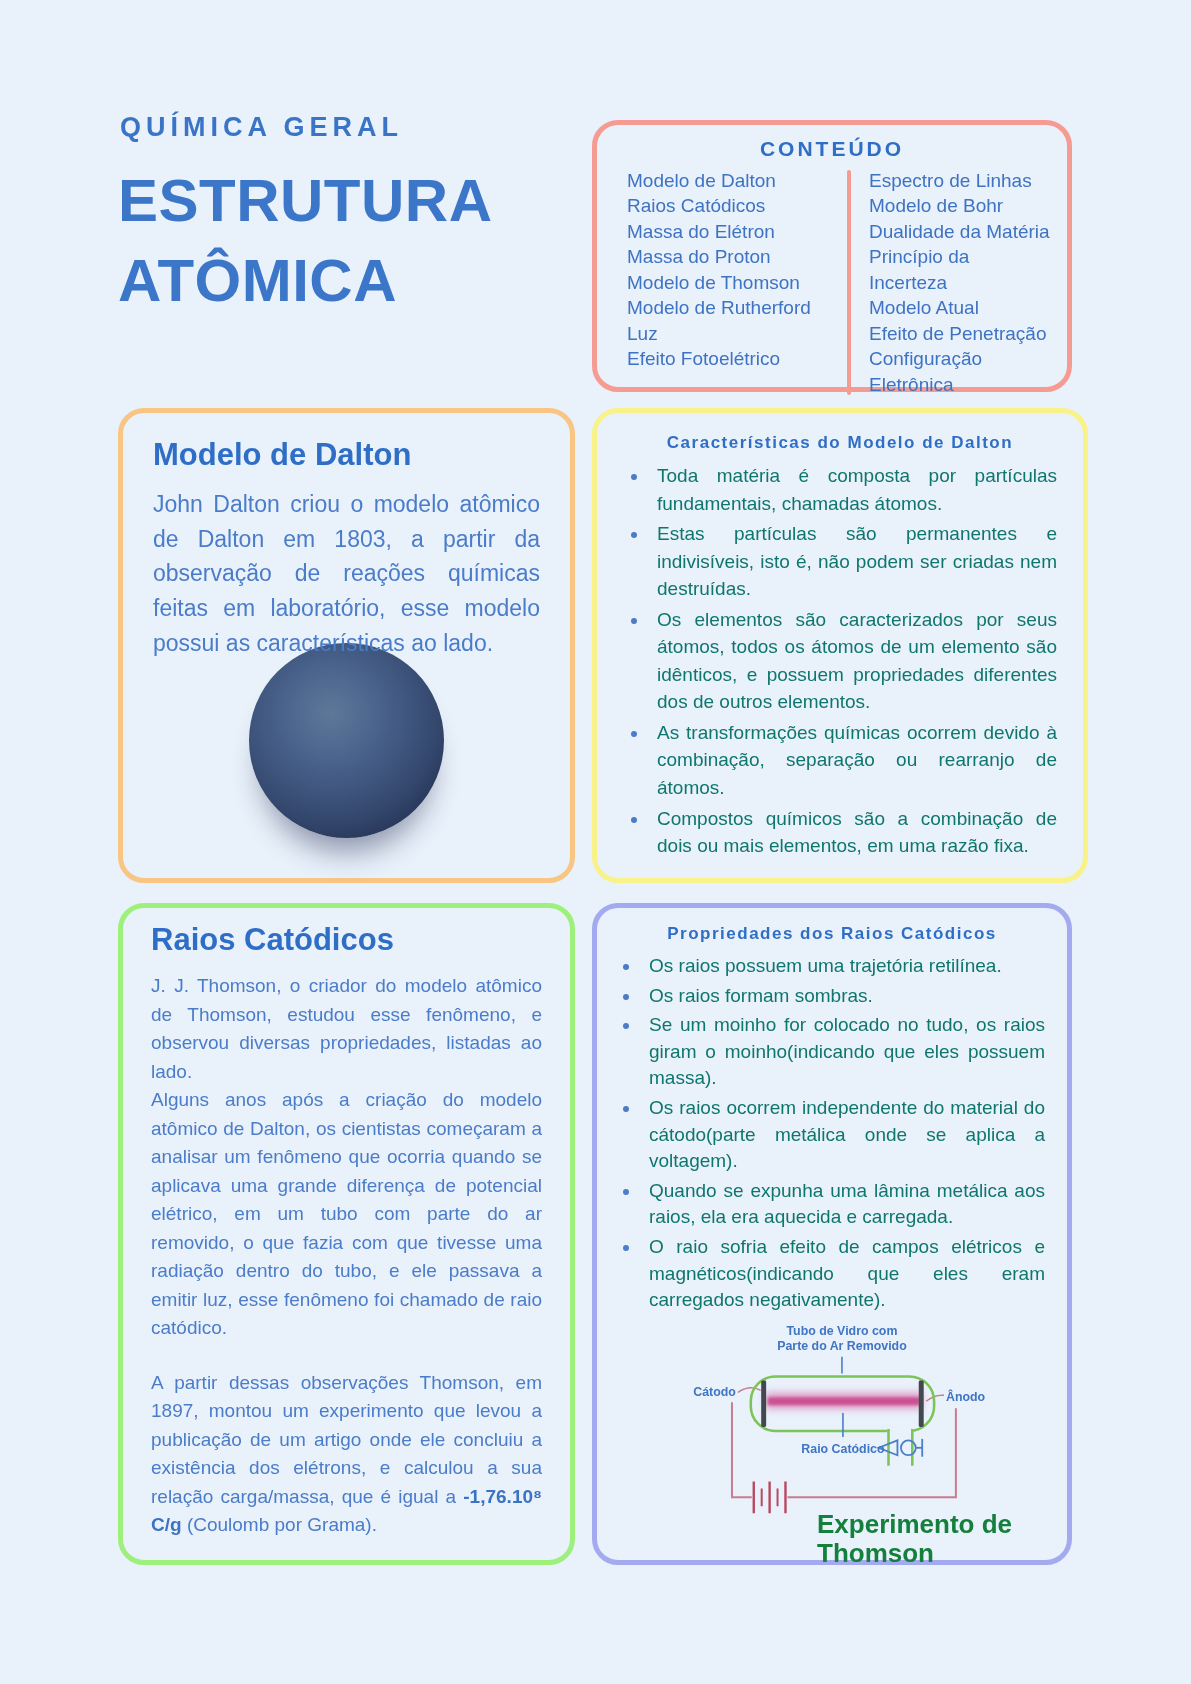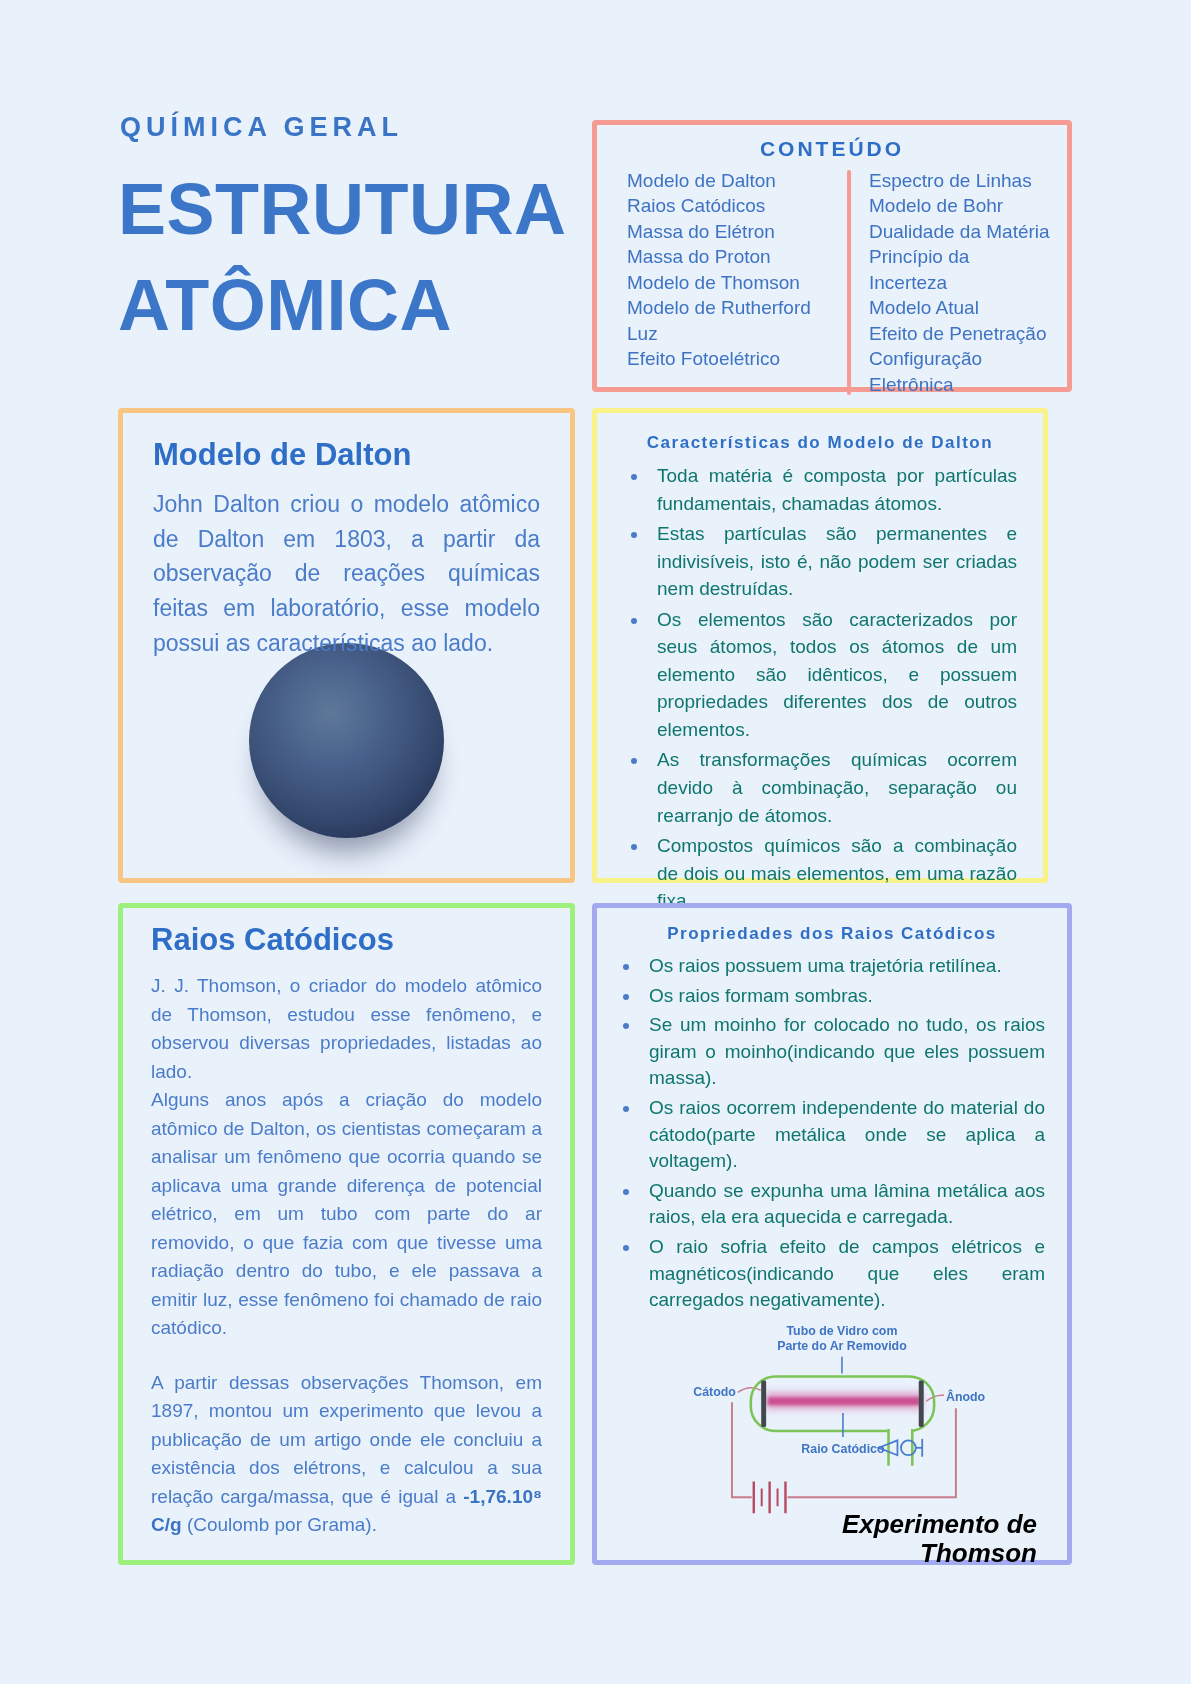--- a/index.html
+++ b/index.html
@@ -2,26 +2,26 @@
 <html lang="pt"><head>
 <meta charset="utf-8">
 <style>
   html,body { margin:0; padding:0; background:#e9f1fb; }
   .page {
     position:relative; width:1191px; height:1684px; margin:0 auto;
     background:#e9f1fb; overflow:hidden;
     font-family:"Liberation Sans","DejaVu Sans",sans-serif;
     color:#4a7cc9;
   }
-  .box { position:absolute; box-sizing:border-box; border-radius:4px; background:transparent; }
+  .box { position:absolute; box-sizing:border-box; border-radius:26px; background:transparent; }
 
   
   .header { position:absolute; left:118px; top:112px; width:470px; }
   .kicker { font-size:27px; font-weight:bold; letter-spacing:5px; color:#3a74c6; margin:0 0 18px 2px; }
-  .main-title { margin:0; font-size:72px; line-height:1.34; font-weight:bold; color:#3b76c9; letter-spacing:0.5px; }
+  .main-title { margin:0; font-size:60px; line-height:1.34; font-weight:bold; color:#3b76c9; letter-spacing:0.5px; }
 
   
   .conteudo { left:592px; top:120px; width:480px; height:272px; border:5px solid #f59b92; padding:10px 16px 12px; }
   .conteudo-title { margin:2px 0 7px; text-align:center; font-size:21px; font-weight:bold; letter-spacing:3px; color:#2f6ec6; }
   .conteudo-cols { display:flex; align-items:stretch; }
   .conteudo-cols ul { list-style:none; margin:0; padding:0; font-size:19px; line-height:1.34; color:#3e73c3; }
   .col1 { width:220px; padding-left:14px !important; }
   .col-divider { width:4px; border-radius:2px; background:#f59b92; margin:2px 0; }
   .col2 { flex:1; padding-left:18px !important; }
 
@@ -33,37 +33,37 @@
   
   .dalton { left:118px; top:408px; width:457px; height:475px; border:5px solid #f8c682; padding:24px 30px; }
   .sphere {
     width:195px; height:195px; border-radius:50%; margin:-18px auto 0;
     background:radial-gradient(circle at 42% 36%, #5e7899 0%, #49628b 30%, #35496f 62%, #232f52 86%, #1b2545 100%);
     box-shadow:0 26px 28px -12px rgba(33,43,77,.45);
   }
   .dalton-caption { margin-top:18px; text-align:center; font-size:25px; font-weight:bold; color:#b24a5f; }
 
   
-  .caracteristicas { left:592px; top:408px; width:456px; height:475px; border:5px solid #f9f288; padding:18px 26px; }
+  .caracteristicas { left:592px; top:408px; width:496px; height:475px; border:5px solid #f9f288; padding:18px 26px; }
   .bullet-list { margin:0; padding:0 0 0 26px; font-size:19px; line-height:1.45; color:#0f766e; }
   .bullet-list li { text-align:justify; margin:0 0 3px; padding-left:8px; }
   .bullet-list li::marker { color:#4a7cc9; }
 
   
   .raios { left:118px; top:903px; width:457px; height:662px; border:5px solid #9ef07c; padding:14px 28px 20px; }
   .raios .body-text { font-size:19px; line-height:1.5; }
   .p-gap { margin-top:26px; }
   .bold-val { font-weight:bold; color:#3a72c4; }
 
   
   .propriedades { left:592px; top:903px; width:480px; height:662px; border:5px solid #a3aaf0; padding:14px 22px 16px; }
   .propriedades .bullet-list { line-height:1.4; padding-left:22px; }
   .diagram-svg { display:block; width:436px; margin:0 auto; }
   .dlabel { font-size:12.5px; font-weight:bold; fill:#3f75c4; font-family:"Liberation Sans","DejaVu Sans",sans-serif; }
-  .exp-caption { width:220px; margin:-10px 8px 0 auto; text-align:right; font-size:26px; line-height:1.13; font-weight:bold; color:#000000;font-style:italic; }
+  .exp-caption { width:220px; margin:-10px 8px 0 auto; text-align:left; font-size:26px; line-height:1.13; font-weight:bold; color:#15803d; }
 </style>
 </head>
 <body>
 
 <div class="page">
 
   <div class="header">
     <div class="kicker">QUÍMICA GERAL</div>
     <h1 class="main-title"><span>ESTRUTURA</span><br><span>ATÔMICA</span></h1>
   </div>

